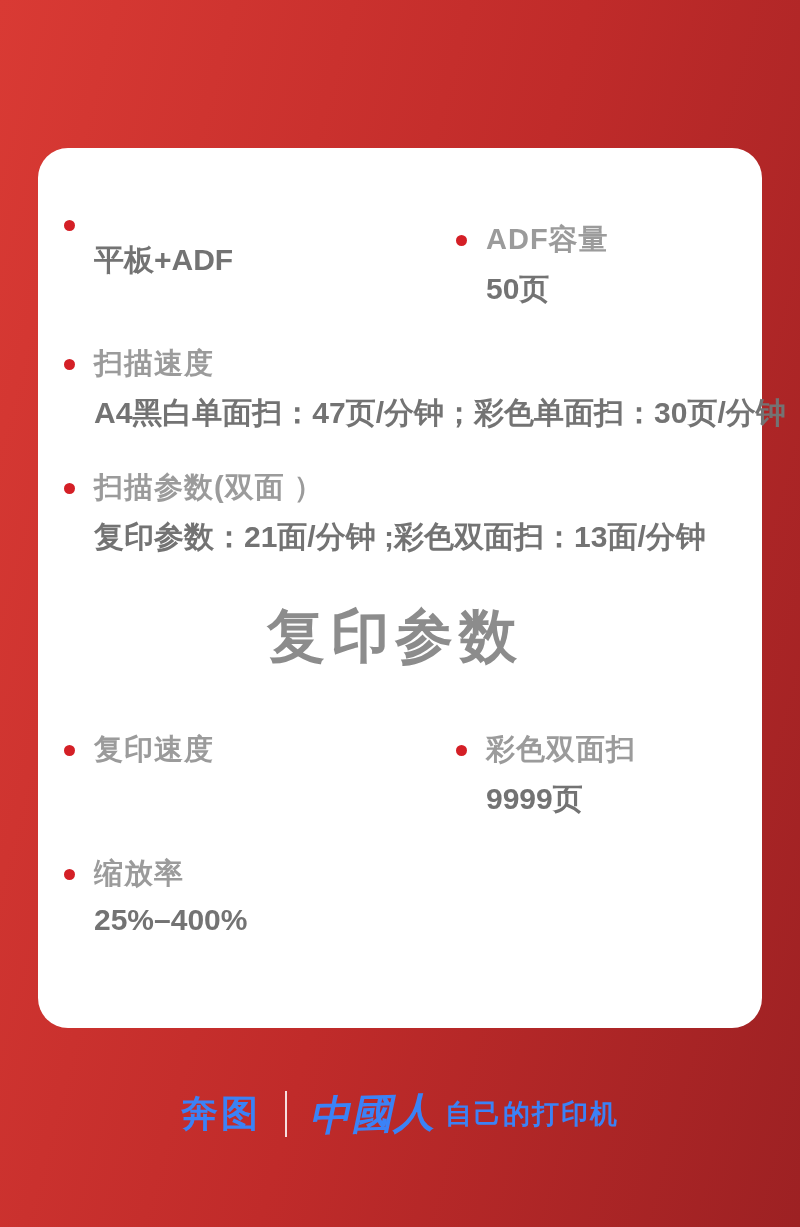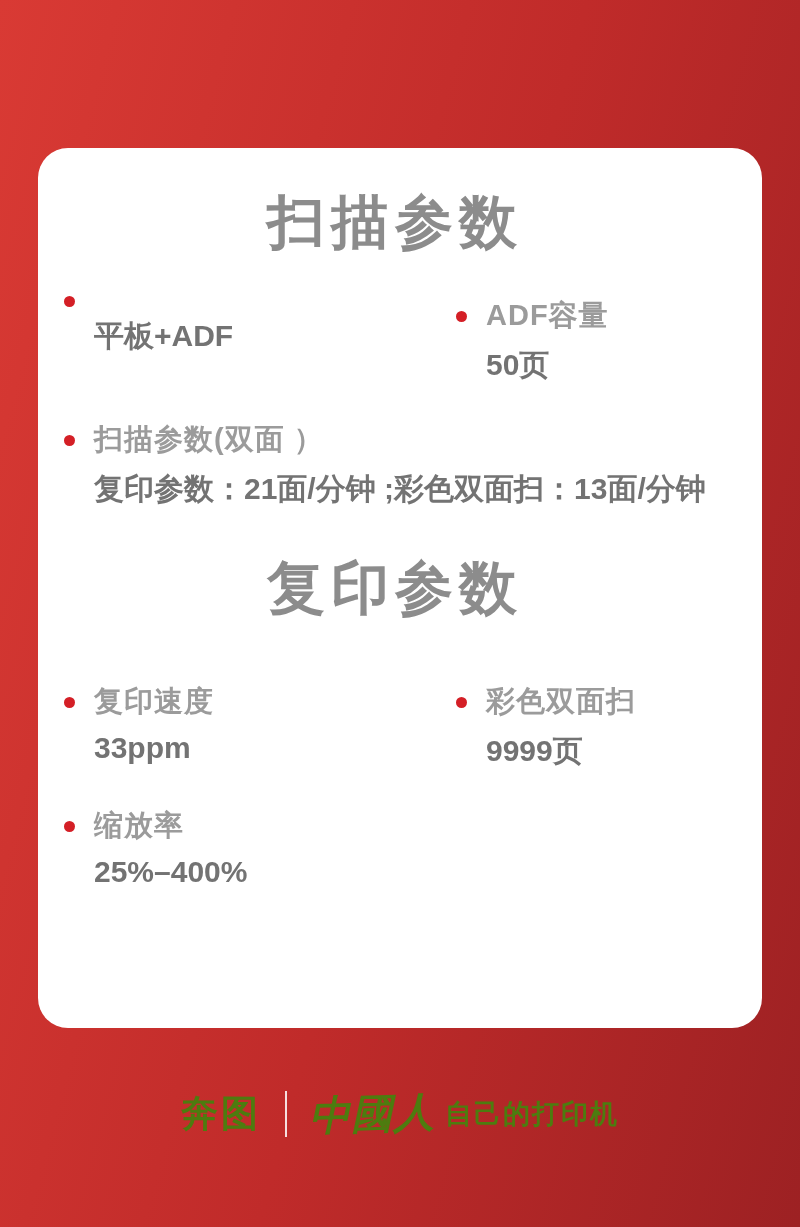--- a/index.html
+++ b/index.html
@@ -34,58 +34,66 @@
     white-space:nowrap;letter-spacing:1px;
   }
   .value{
     margin-left:56px;margin-top:9px;
     font-size:30px;font-weight:bold;color:#737373;
     white-space:nowrap;letter-spacing:0px;
   }
   .footer{
     position:absolute;left:0;right:0;top:1082px;height:64px;
     display:flex;align-items:center;justify-content:center;
-    color:#4d7c0f;
+    color:#3b82f6;
   }
   .brand{font-size:37px;font-weight:800;letter-spacing:3px;}
   .divider{
     width:2px;height:46px;background:rgba(255,255,255,0.85);
     margin:0 22px 0 24px;
   }
   .slogan-script{
     font-size:41px;font-weight:bold;font-style:italic;
     letter-spacing:1px;margin-right:10px;transform:rotate(-2deg);
   }
   .slogan-rest{font-size:27px;font-weight:bold;letter-spacing:2px;}
 </style>
 </head>
 <body>
 
 <div class="card">
 
-  <h1 class="sec-title">扫描参数</h1>
 
   <div class="rows">
 
     <div class="row">
       <div class="item left">
         <div class="label-line">
           <span class="bullet"></span>
         </div>
         <div class="value">平板+ADF</div>
       </div>
       <div class="item">
         <div class="label-line">
           <span class="bullet"></span>
           <span class="label">ADF容量</span>
         </div>
         <div class="value">50页</div>
       </div>
     </div>
 
+    <div class="row">
+      <div class="item">
+        <div class="label-line">
+          <span class="bullet"></span>
+          <span class="label">扫描速度</span>
+        </div>
+        <div class="value">A4黑白单面扫：47页/分钟；彩色单面扫：30页/分钟</div>
+      </div>
+    </div>
 
     <div class="row">
       <div class="item">
         <div class="label-line">
           <span class="bullet"></span>
           <span class="label">扫描参数(双面 ）</span>
         </div>
         <div class="value">复印参数：21面/分钟 ;彩色双面扫：13面/分钟</div>
       </div>
     </div>
@@ -95,21 +103,20 @@
   <h1 class="sec-title second">复印参数</h1>
 
   <div class="rows" style="margin-top:0;">
 
     <div class="row">
       <div class="item left">
         <div class="label-line">
           <span class="bullet"></span>
           <span class="label">复印速度</span>
         </div>
-        <div class="value">33ppm</div>
       </div>
       <div class="item">
         <div class="label-line">
           <span class="bullet"></span>
           <span class="label">彩色双面扫</span>
         </div>
         <div class="value">9999页</div>
       </div>
     </div>
 

